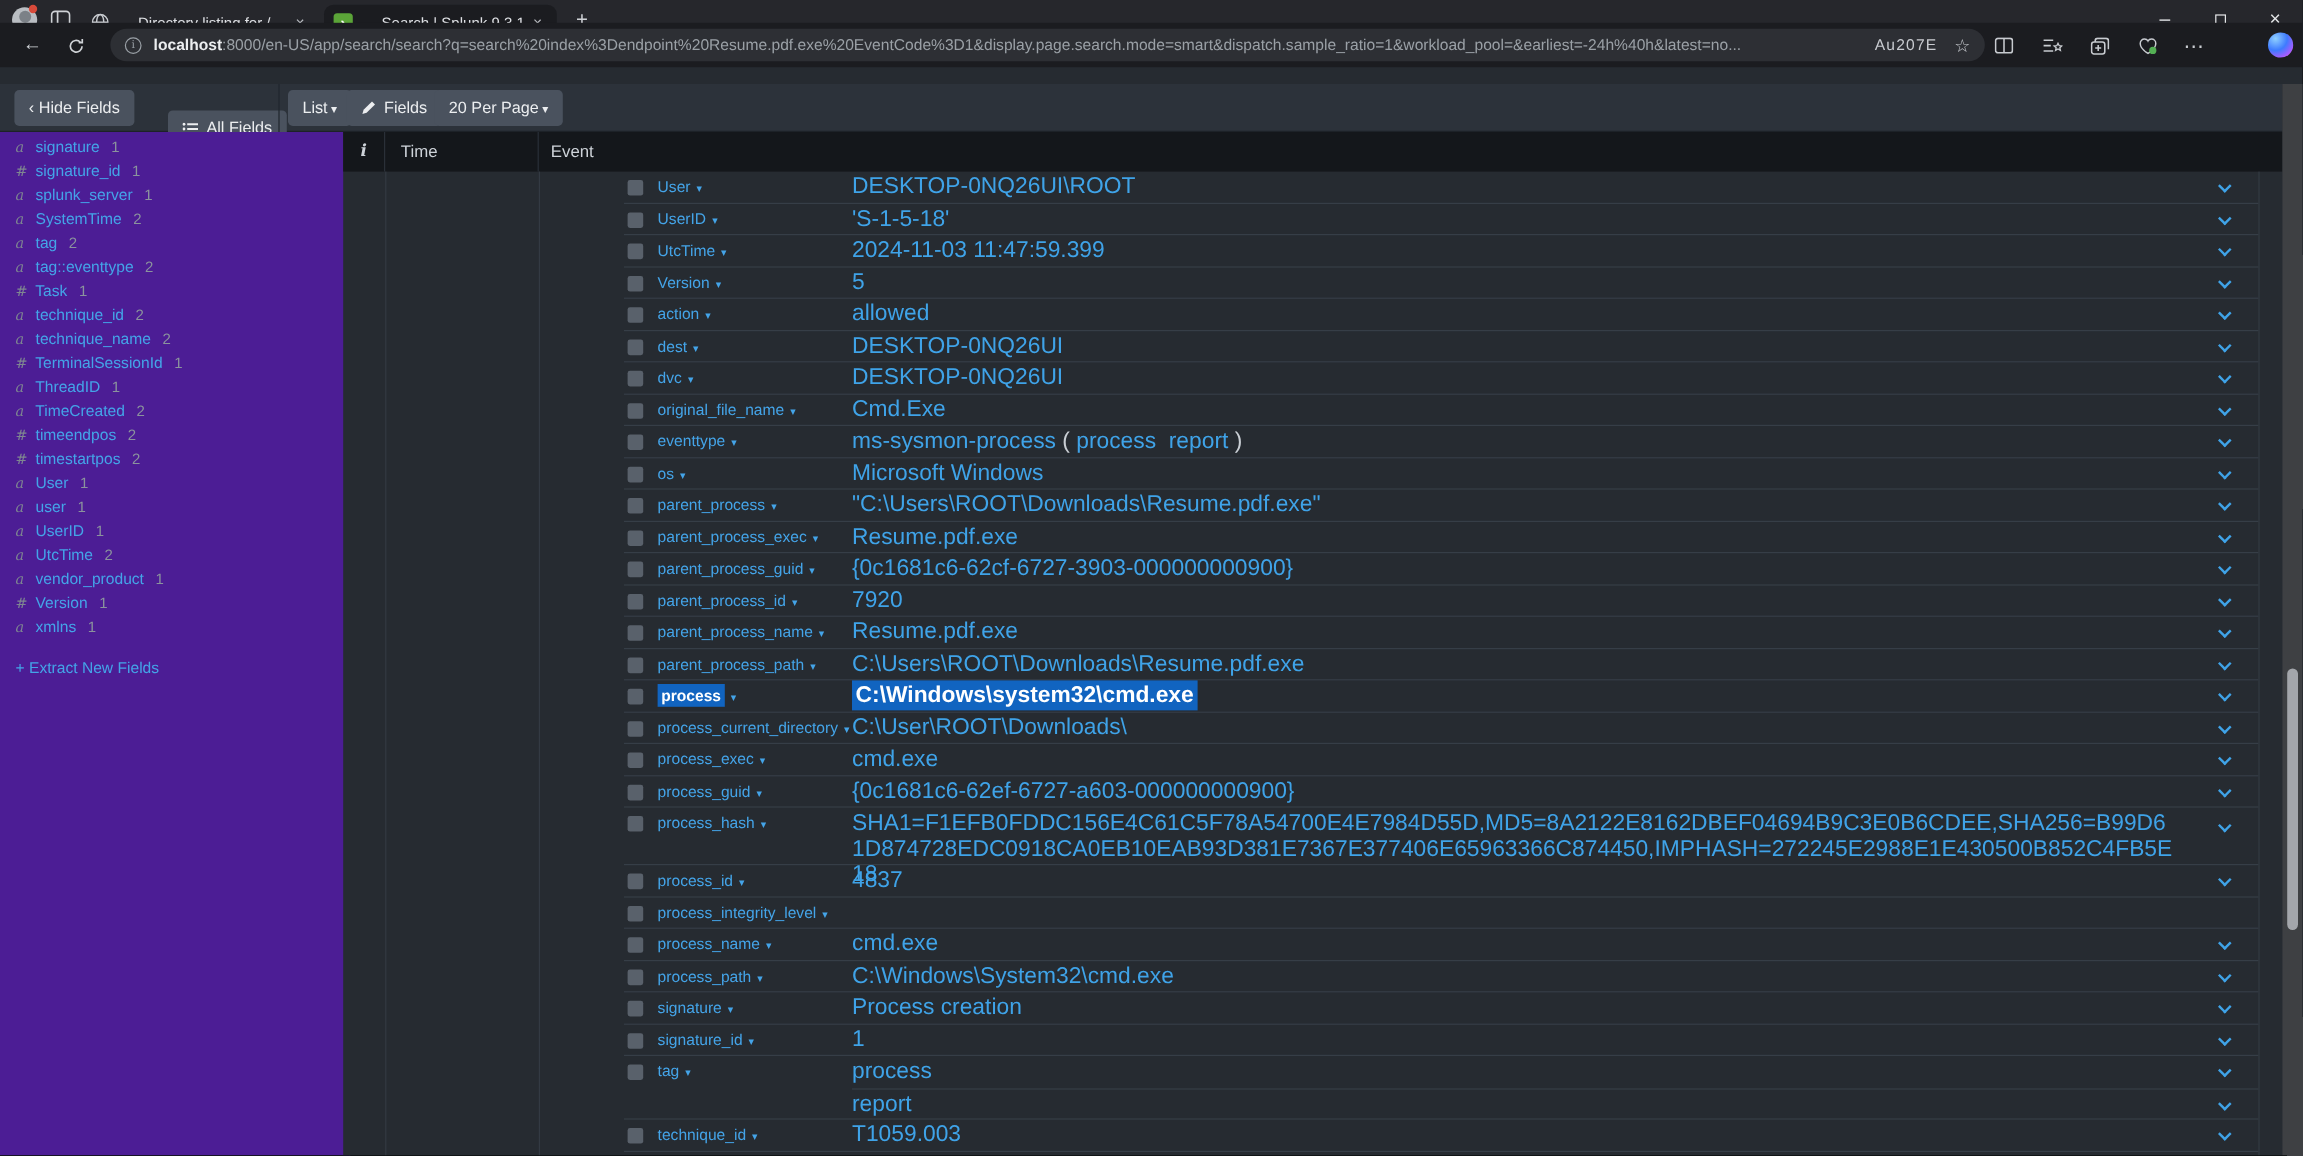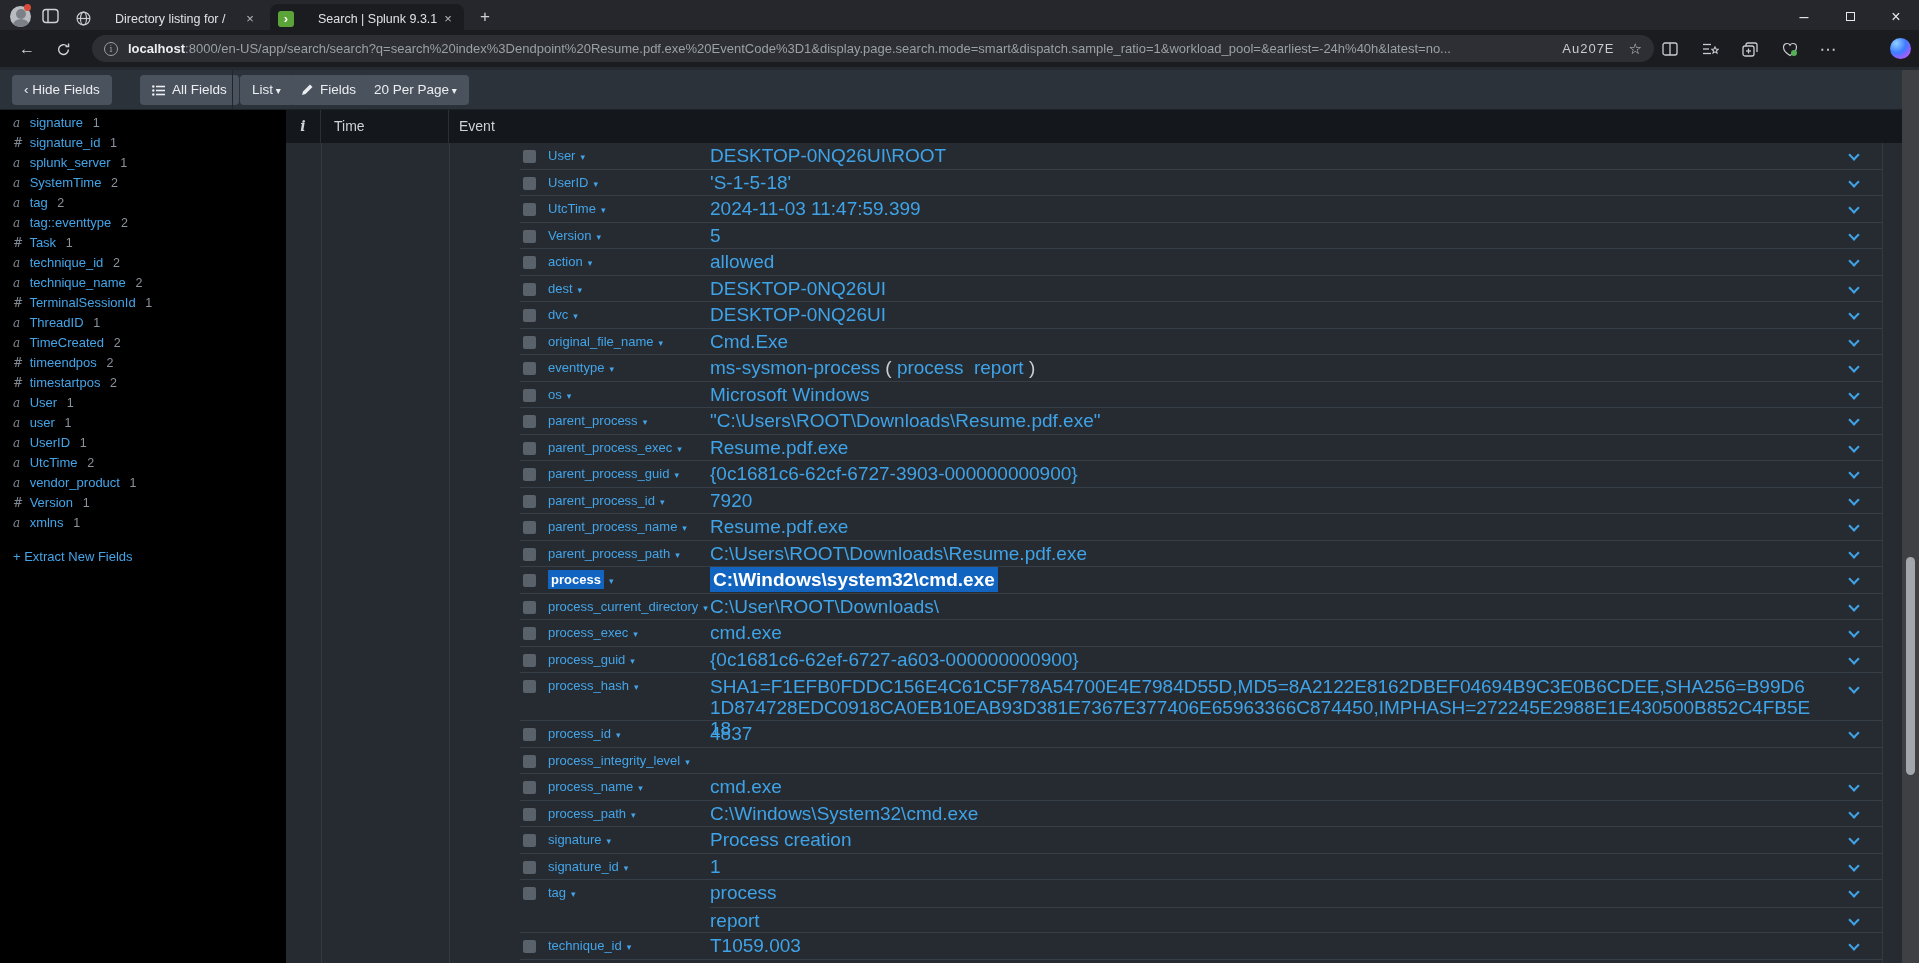--- a/index.html
+++ b/index.html
@@ -30,21 +30,21 @@
     line-height:21px;text-align:center;}
   .newtab::after{content:"+";}
   .wincontrols{position:absolute;right:0;top:0;height:33px;display:flex;}
   .winbtn{width:46px;height:33px;display:flex;align-items:center;justify-content:center;color:#e6e8ea;font-size:13px;}
   .btn-min::after{content:"–";font-size:16px;}
   .btn-max{}
   .btn-max .sq{width:9px;height:9px;border:1px solid #e6e8ea;}
   .btn-close::after{content:"×";font-size:16px;}
 
   
-  .urlbar{position:absolute;left:0;top:30px;width:100%;height:37px;background:#1b1c20;}
+  .urlbar{position:absolute;left:0;top:19px;width:100%;height:37px;background:#1b1c20;}
   .navbtn{position:absolute;top:6px;width:26px;height:26px;color:#cfd2d6;font-size:16px;
     display:flex;align-items:center;justify-content:center;}
   .nav-back{left:14px;}
   .nav-back::after{content:"←";}
   .nav-refresh{left:50px;}
   .urlpill{position:absolute;left:92px;top:5px;width:1562px;height:27px;border-radius:14px;background:#2d2f34;
     display:flex;align-items:center;padding:0 12px;}
   .infoicon{width:14px;height:14px;border:1.3px solid #9aa0a6;border-radius:50%;color:#9aa0a6;
     font-size:9px;line-height:12px;text-align:center;font-family:"DejaVu Serif",serif;flex:0 0 auto;margin-right:10px;}
   .infoicon::after{content:"i";}
@@ -57,30 +57,30 @@
   .dots::after{content:"⋯";font-size:17px;color:#c8cbd0;}
   .copilot{position:absolute;right:8px;top:8px;width:21px;height:21px;border-radius:50%;
     background:radial-gradient(circle at 30% 25%,#8fd0ff 0%,#3e7bff 45%,#a45dff 75%,#ff7ec2 100%);}
 
   
   .sp-toolbar{position:absolute;left:0;top:70px;width:1902px;height:40px;background:#2c323a;border-bottom:1px solid #1d2228;}
   .spbtn{position:absolute;top:5px;height:30px;background:#4a525e;border-radius:4px;color:#eceef0;
     font-size:13.5px;line-height:30px;padding:0 12px;white-space:nowrap;}
   .btn-hidefields{left:12px;}
   .btn-hidefields::before{content:"‹ ";}
-  .btn-allfields{left:140px;display:flex;align-items:center;gap:7px;}
+  .btn-allfields{left:140px;display:flex;align-items:center;gap:7px;margin-top:17px;}
   .btn-list{left:240px;}
   .btn-list::after{content:" ▾";font-size:10px;}
   .btn-format{left:289px;display:flex;align-items:center;gap:7px;}
   .btn-perpage{left:362px;}
   .btn-perpage::after{content:" ▾";font-size:10px;}
   .tb-divider{position:absolute;left:232px;top:0;width:1px;height:40px;background:#20262d;}
 
   
-  .sidebar{position:absolute;left:0;top:110px;width:292px;bottom:0;background:#000000;border-right:1px solid #3a414b;}
+  .sidebar{position:absolute;left:0;top:110px;width:292px;bottom:0;background:#4c1d95;border-right:1px solid #3a414b;}
   .fieldlist{padding-top:3px;}
   .fitem{height:20px;line-height:20px;padding-left:13px;font-size:13px;white-space:nowrap;}
   .ftype{display:inline-block;width:13px;font-family:"DejaVu Serif",serif;font-style:italic;color:#7f8791;font-size:12px;}
   .fname{color:#44a4e8;}
   .fcount{color:#8b939d;font-size:12.5px;margin-left:6px;}
   .extract{margin:16px 0 0 13px;color:#44a4e8;font-size:13px;}
 
   
   .main{position:absolute;left:286px;top:110px;right:17px;bottom:0;background:#262b31;}
   .thead{position:absolute;left:0;top:0;right:0;height:33px;background:#14171b;display:flex;color:#ced3d9;font-size:14px;}

